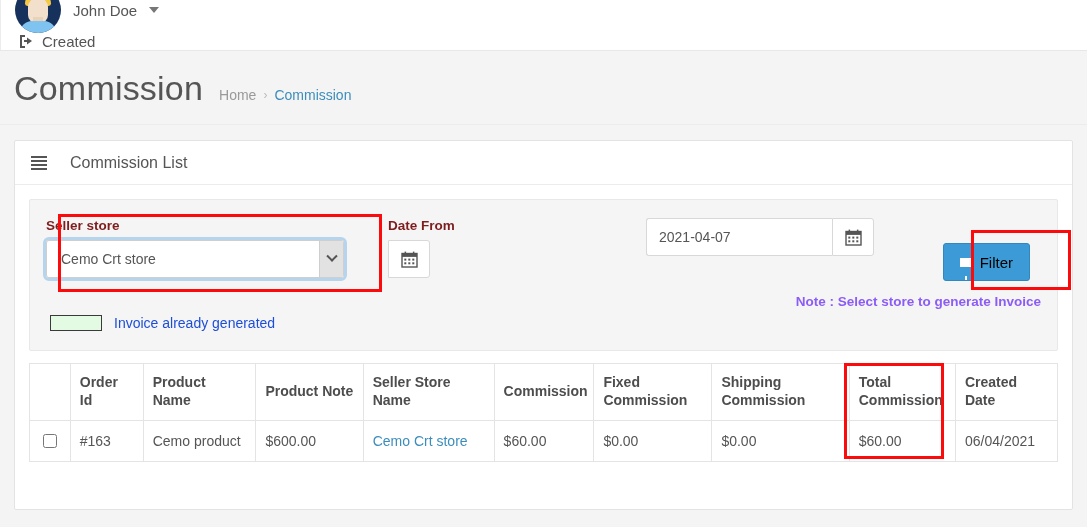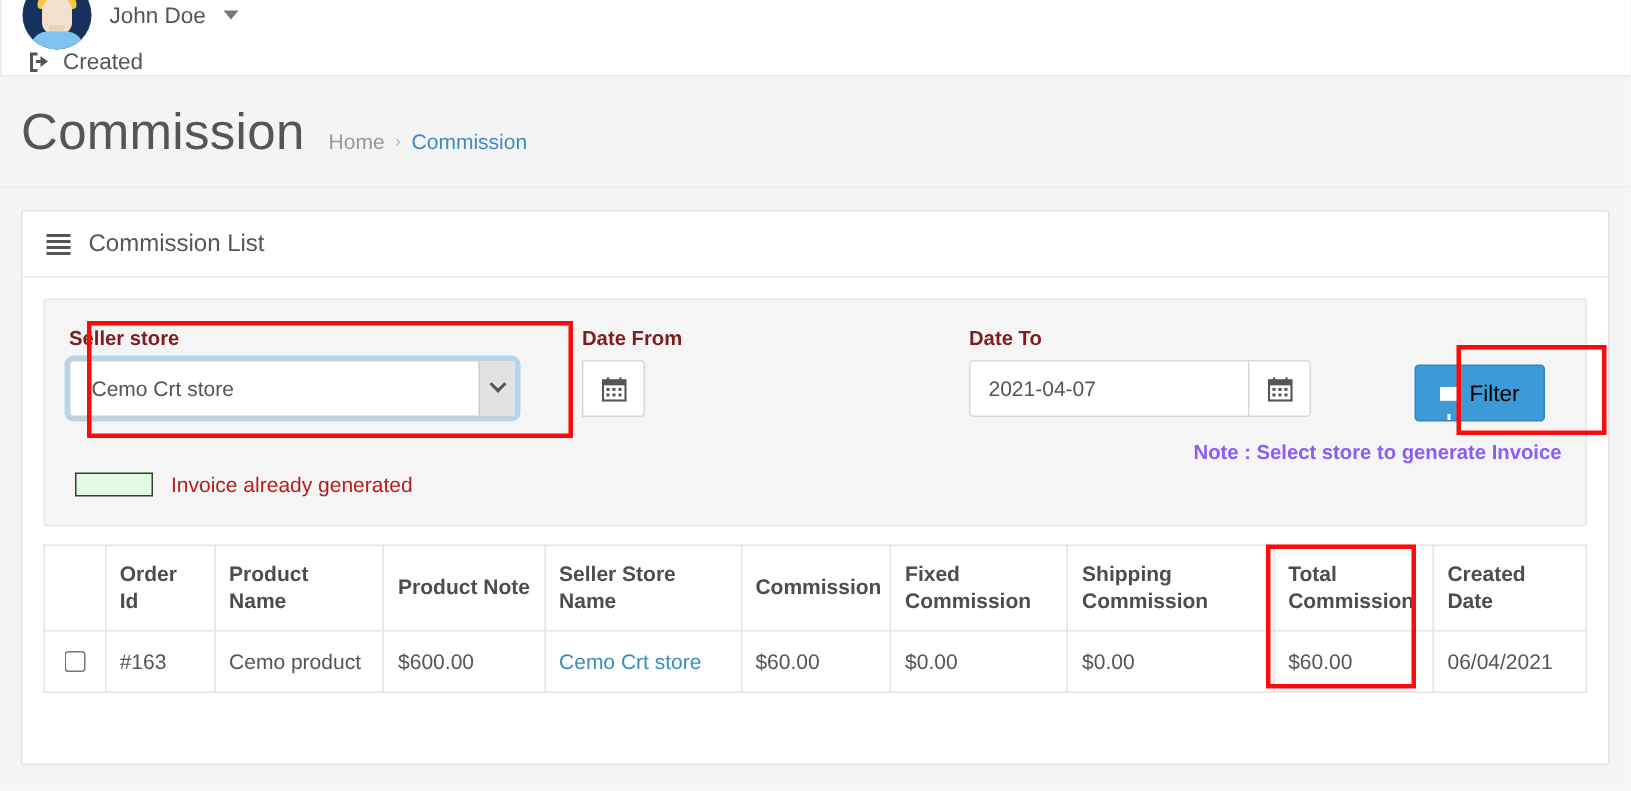--- a/index.html
+++ b/index.html
@@ -118,21 +118,21 @@
     background: #ffffff;
     border: 1px solid #e3e3e3;
     border-top: 1px solid #e3e3e3;
     border-radius: 2px;
     height: 370px;
   }
   .panel-head {
     height: 44px;
     display: flex;
     align-items: center;
-    gap: 12px;
+    gap: 23px;
     padding: 0 16px;
     border-bottom: 1px solid #ececec;
     text-align: right;
   }
   .panel-title {
     font-size: 16px;
     color: #555555;
   }
   .list-icon { display: inline-block; width: 16px; height: 13px; position: relative; }
   .list-icon i {
@@ -254,21 +254,21 @@
     align-items: center;
     gap: 12px;
     margin-top: 6px;
     padding-left: 4px;
   }
   .swatch {
     width: 52px; height: 16px;
     background: #e2fbe2;
     border: 1px solid #3a3a3a;
   }
-  .legend-text { font-size: 14px; color: #b91c1c; }
+  .legend-text { font-size: 14px; color: #1d4ed8; }
 
   
   .table-wrap { margin-top: 12px; }
   table.grid {
     width: 100%;
     border-collapse: collapse;
     table-layout: fixed;
   }
   table.grid th, table.grid td {
     border: 1px solid #e4e4e4;
@@ -380,21 +380,20 @@
                 <rect x="11.3" y="7.6" width="2" height="2" fill="#555"></rect>
                 <rect x="3.3" y="11.3" width="2" height="2" fill="#555"></rect>
                 <rect x="7.3" y="11.3" width="2" height="2" fill="#555"></rect>
                 <rect x="11.3" y="11.3" width="2" height="2" fill="#555"></rect>
               </svg>
             </div>
           </div>
         </div>
 
         <div class="field-group" style="width:270px">
-          <label class="field-label">Date To</label>
           <div class="input-group">
             <input class="date-input" type="text" value="2021-04-07" style="">
             <div class="cal-btn">
               <svg width="17" height="17" viewBox="0 0 17 17">
                 <rect x="1" y="2.5" width="15" height="13.5" fill="none" stroke="#555" stroke-width="1.4"></rect>
                 <rect x="1" y="2.5" width="15" height="3.4" fill="#555"></rect>
                 <rect x="3.6" y="0.6" width="1.5" height="3" fill="#555"></rect>
                 <rect x="11.9" y="0.6" width="1.5" height="3" fill="#555"></rect>
                 <rect x="3.3" y="7.6" width="2" height="2" fill="#555"></rect>
                 <rect x="7.3" y="7.6" width="2" height="2" fill="#555"></rect>

